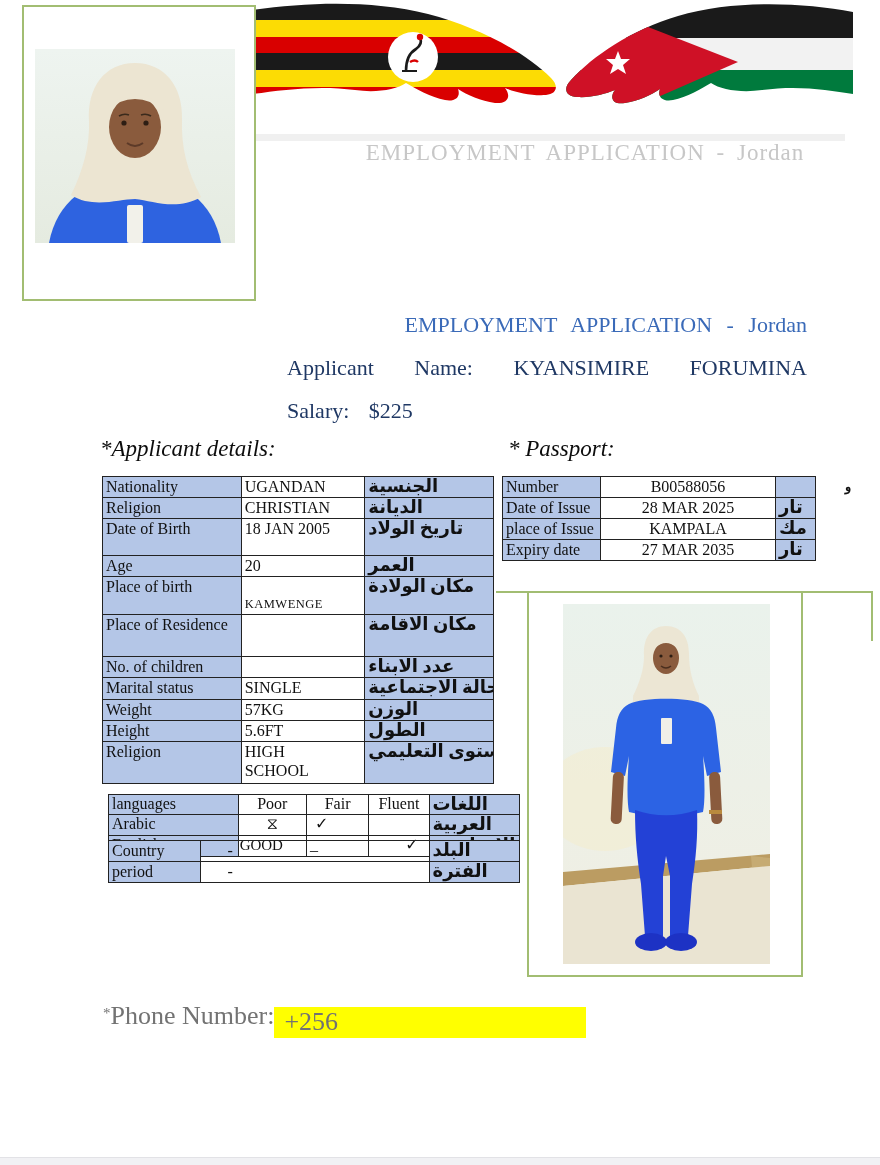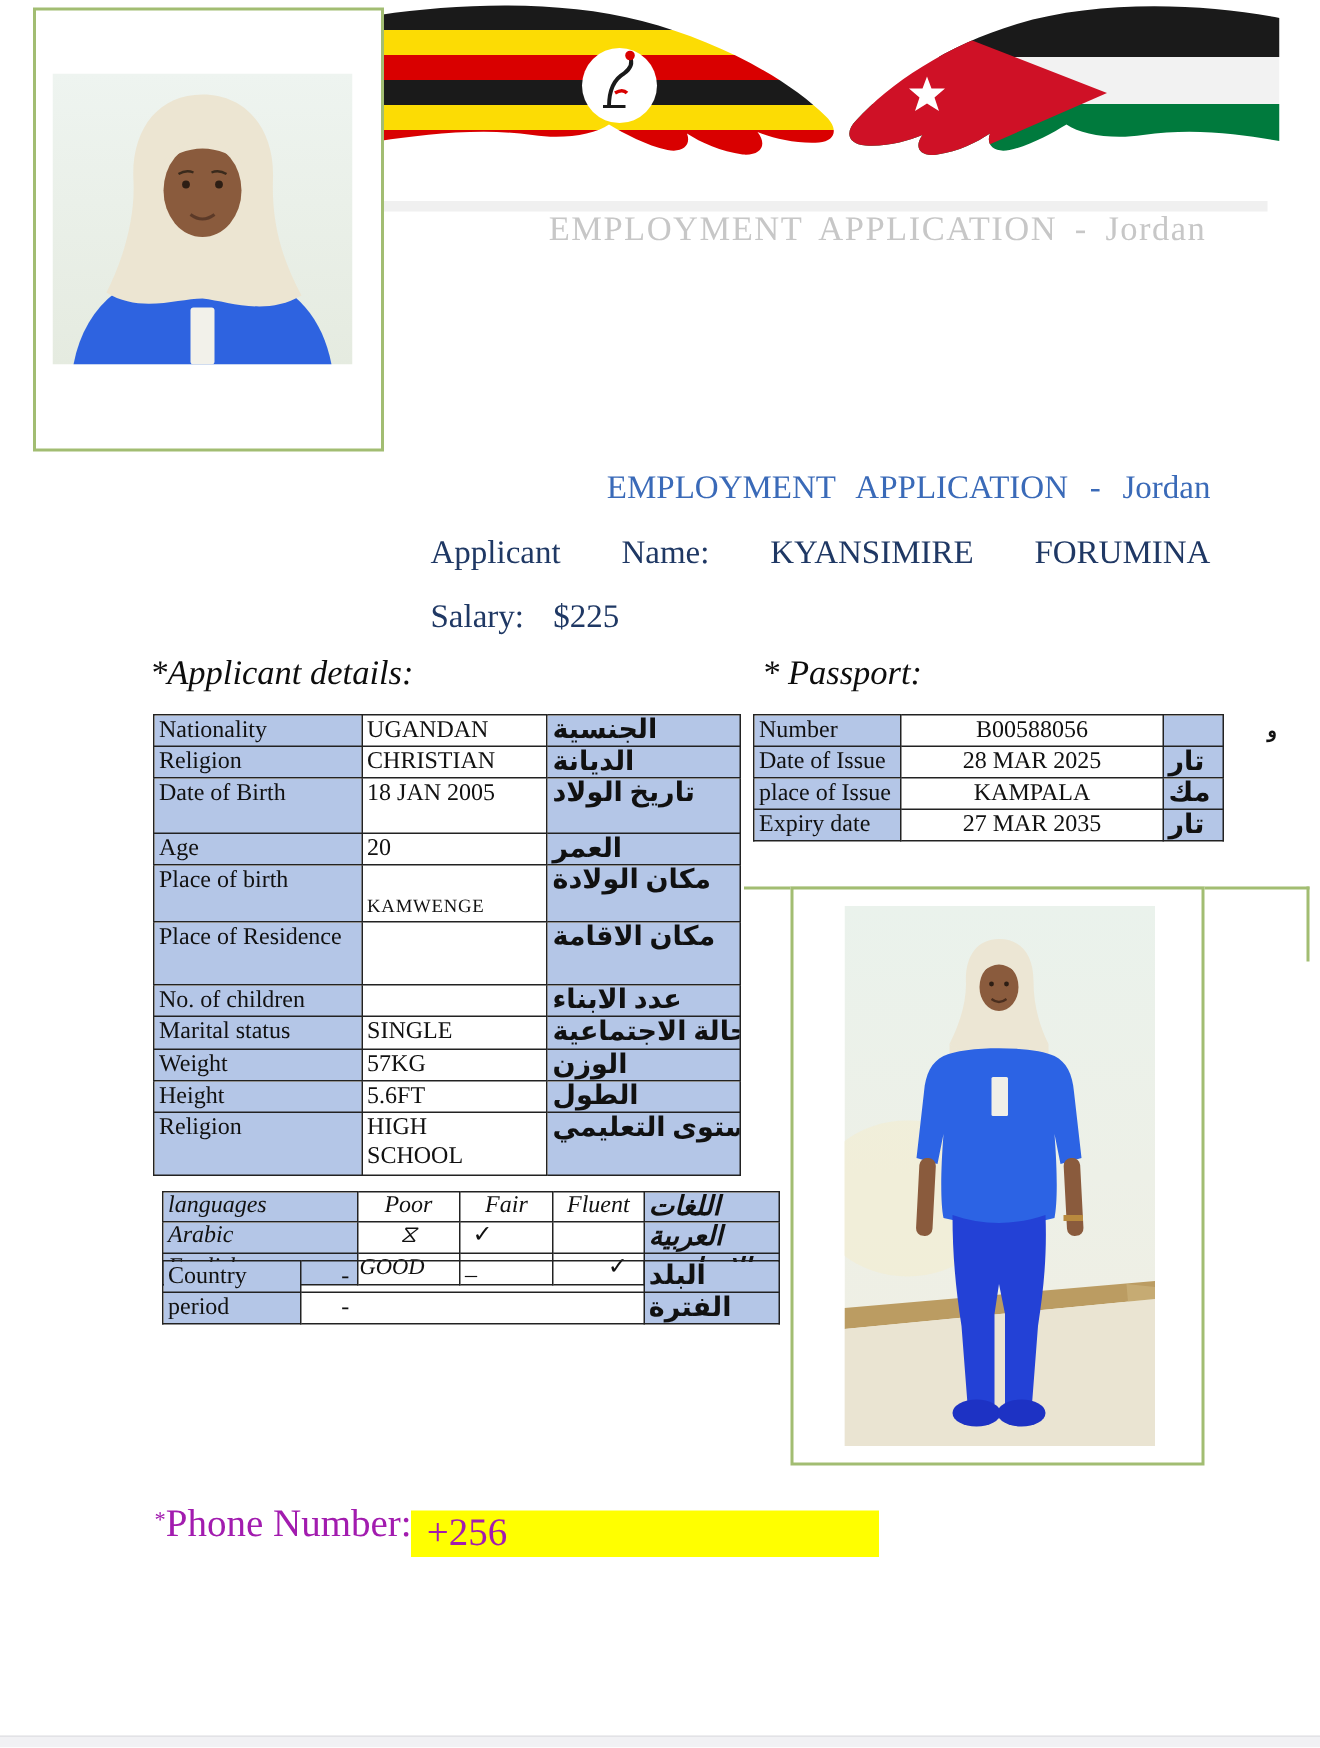--- a/index.html
+++ b/index.html
@@ -30,37 +30,37 @@
   table{border-collapse:collapse;table-layout:fixed;font-size:16px;
         font-family:"Liberation Serif","DejaVu Sans",serif;}
   td{border:1.6px solid #222;padding:0 3px;line-height:19px;vertical-align:top;overflow:hidden;}
   .blue{background:#b4c6e7;}
   .arab{font-weight:bold;font-size:18px;white-space:nowrap;}
   .center{text-align:center;}
   .small-val{font-size:12.5px;letter-spacing:.5px;padding-top:18px;}
   .wrap-narrow{display:inline-block;width:72px;}
   .app-table{left:102px;top:476px;}
   .pass-table{left:502px;top:476px;}
-  .lang-table{left:108px;top:794px;font-style:italic;}
+  .lang-table{left:108px;top:794px;}
   .ctry-table{left:108px;top:840px;}
   .lang-table td{line-height:18px;}
   .dash-cell{padding-left:26px;}
   .good-cell{font-size:15px;padding-left:1px;}
   .chk-left{padding-left:8px;}
   .chk-right{text-align:right;padding-right:10px;}
   .pass-frag{left:845px;top:479px;font-weight:bold;font-size:13px;}
 
   
   .outer-top-line{left:496px;top:591px;width:377px;height:2px;background:#a2bd72;}
   .outer-right-line{left:871px;top:591px;width:2px;height:50px;background:#a2bd72;}
   .body-frame{left:527px;top:591px;width:272px;height:382px;border:2px solid #a2bd72;background:#fff;}
   .body-photo{position:absolute;left:34px;top:11px;width:207px;height:360px;}
 
   
-  .phone-line{left:103px;top:1001px;font-size:26px;color:#a21caf;white-space:nowrap;}
+  .phone-line{left:103px;top:1001px;font-size:26px;color:#737373;white-space:nowrap;}
   .phone-star{font-size:15px;vertical-align:6px;}
   .phone-highlight{display:inline-block;background:#ffff00;width:312px;height:31px;
                    vertical-align:-6px;padding-left:10px;box-sizing:border-box;font-size:26px;}
 
   .bottom-bar{left:0;top:1157px;width:880px;height:8px;background:#f1f1f4;border-top:1px solid #e2e2e6;}
 </style>
 </head>
 <body>
 
 <div class="page">

